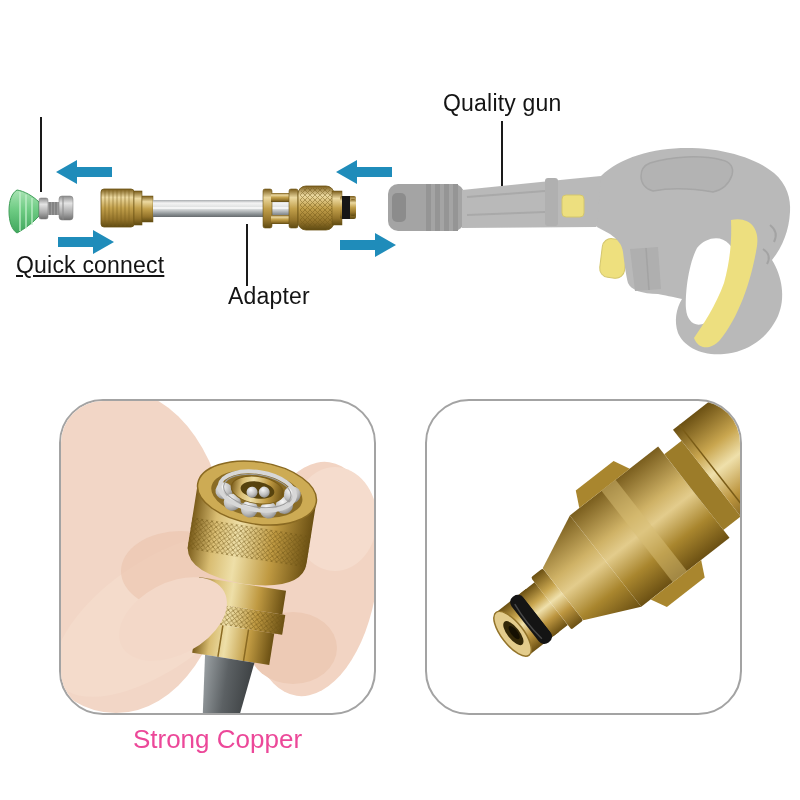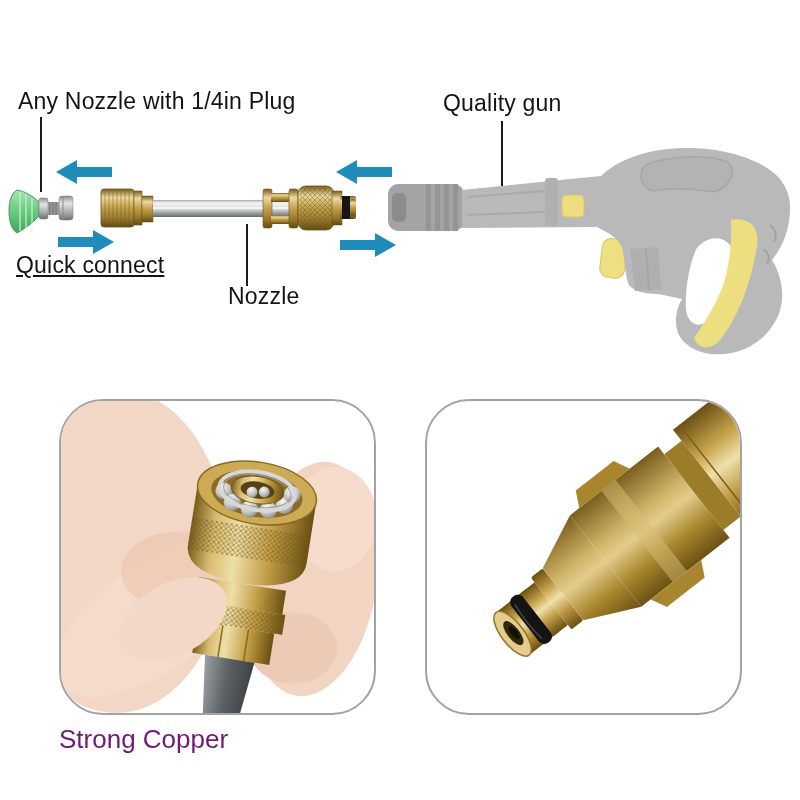--- a/index.html
+++ b/index.html
@@ -1,19 +1,19 @@
 <!DOCTYPE html>
 <html><head>
 <meta charset="utf-8">
 <style>
   html,body{margin:0;padding:0;background:#ffffff;}
   #canvas{position:relative;width:800px;height:800px;background:#ffffff;overflow:hidden;
           font-family:"Liberation Sans",sans-serif;color:#141414;}
   .label{position:absolute;font-size:23px;letter-spacing:.2px;color:#141414;white-space:nowrap;}
-  .caption{position:absolute;font-size:26px;color:#701a75;text-align:left;white-space:nowrap;}
+  .caption{position:absolute;font-size:26px;color:#ec4899;text-align:center;white-space:nowrap;}
   .panel{position:absolute;width:317px;height:316px;border:2px solid #a3a3a3;border-radius:44px;
          background:#ffffff;overflow:hidden;box-sizing:border-box;}
   svg{display:block;}
   .abs{position:absolute;left:0;top:0;}
 </style>
 </head>
 <body>
 
 <div id="canvas">
 
@@ -124,24 +124,23 @@
       <path d="M650,163 C672,156 702,155 722,160 C731,162 734,168 732,175 C729,184 722,190 713,192
                C690,188 668,188 653,191 C645,189 641,183 641,176 C641,169 645,165 650,163 Z" fill="#a0a0a0" stroke="#909090" stroke-width="1.5"></path>
       <path d="M630,249 L658,247 L661,289 L635,291 Z" fill="#9b9b9b"></path>
       <line x1="646" y1="248" x2="649" y2="290" stroke="#8d8d8d" stroke-width="1.5"></line>
       <path d="M731,220 C749,216 760,228 757,246 C751,283 738,318 720,340 C710,351 698,349 694,338
                C703,325 716,305 724,283 C730,262 732,240 731,220 Z" fill="#e9d85f"></path>
       <path d="M770,225 q9,7 4,17 M763,249 q9,6 4,15" stroke="#8d8d8d" stroke-width="2" fill="none"></path>
     </g>
   </svg>
 
-  <div class="label" style="left:18px;top:88px;">Any Nozzle with 1/4in Plug</div>
   <div class="label" style="left:443px;top:90px;">Quality gun</div>
   <div class="label" style="left:16px;top:252px;text-decoration:underline;">Quick connect</div>
-  <div class="label" style="left:228px;top:283px;">Nozzle</div>
+  <div class="label" style="left:228px;top:283px;">Adapter</div>
 
   <div class="panel" style="left:59px;top:399px;">
     <svg width="313" height="312" viewBox="0 0 313 312">
       <defs>
         <linearGradient id="cylBrass" x1="0" y1="0" x2="1" y2="0">
           <stop offset="0" stop-color="#7a5c1a"></stop>
             <stop offset="0.2" stop-color="#d9bd72"></stop>
           <stop offset="0.4" stop-color="#eedfa8"></stop>
             <stop offset="0.7" stop-color="#c09a42"></stop>
           <stop offset="1" stop-color="#6b5013"></stop>

